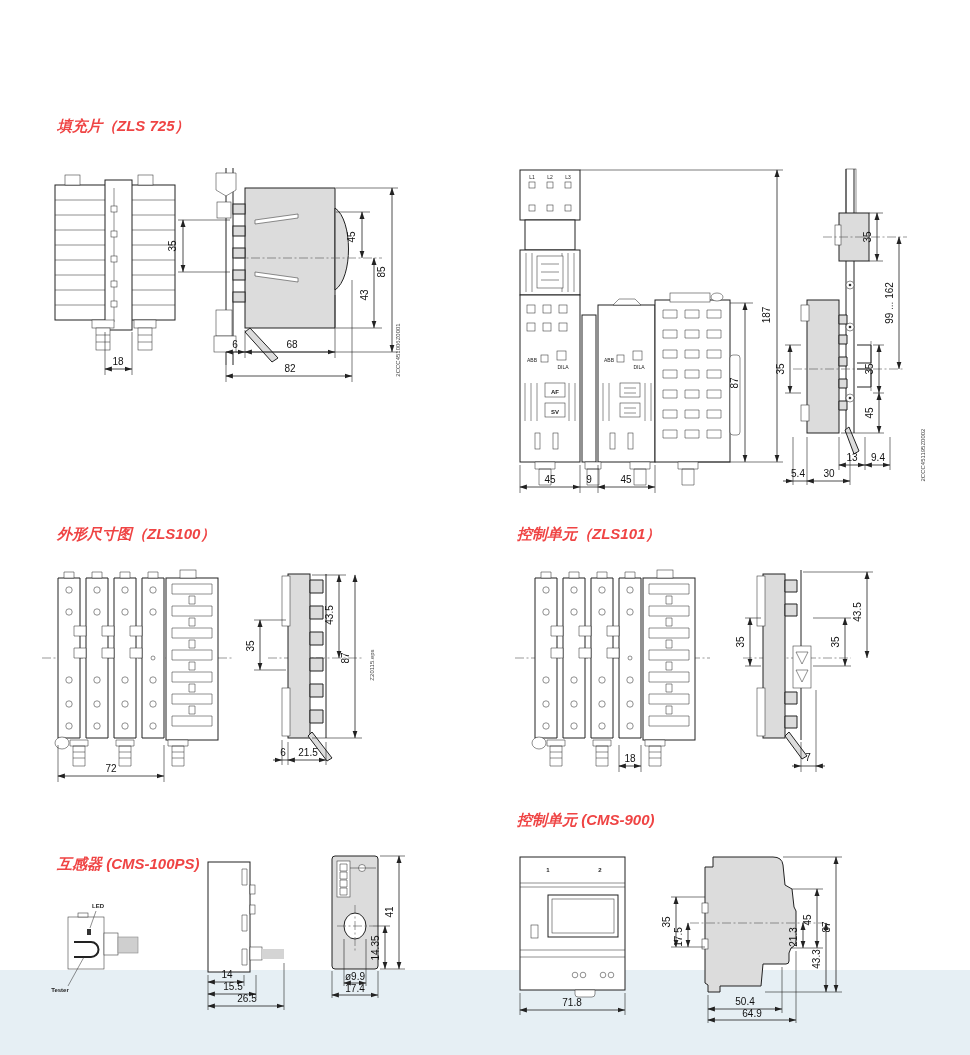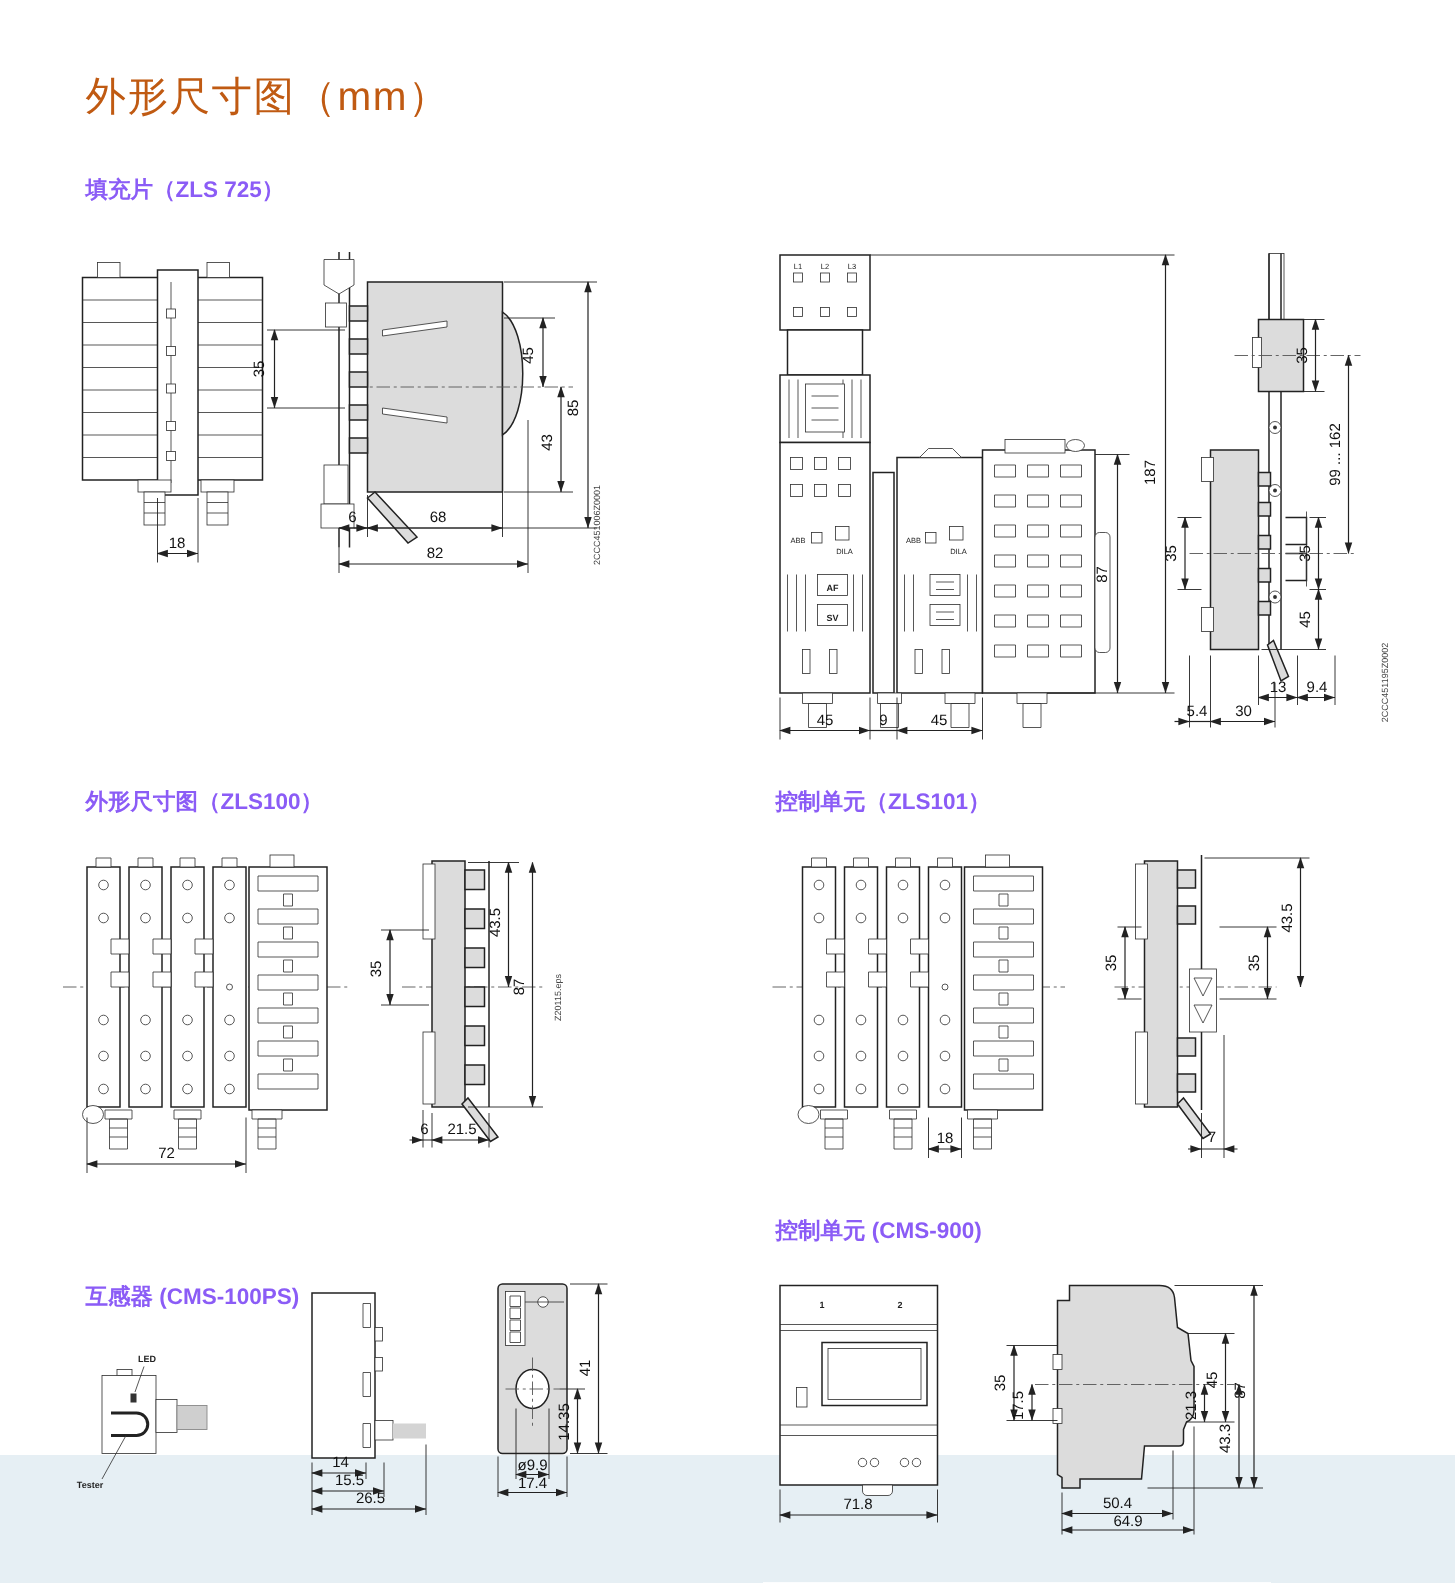--- a/index.html
+++ b/index.html
@@ -1,20 +1,20 @@
 <!DOCTYPE html>
 <html><head>
 <meta charset="utf-8">
 <style>
   html,body{margin:0;padding:0;background:#ffffff;}
   #page{position:relative;width:970px;height:1055px;background:#ffffff;overflow:hidden;
         font-family:"Liberation Sans", sans-serif;}
   #band{position:absolute;left:0;top:970px;width:970px;height:85px;background:#e6eff4;}
   .title{position:absolute;left:57px;top:46px;font-size:27px;letter-spacing:1px;color:#c05a12;}
-  .sec-h{position:absolute;font-size:15px;font-weight:bold;color:#8b5cf6;}
+  .sec-h{position:absolute;font-size:15px;font-weight:bold;color:#ef4444;font-style:italic;}
   .drawing{position:absolute;}
   
   .out{stroke:#222;stroke-width:1;fill:#fff;}
   .outn{stroke:#222;stroke-width:1;fill:none;}
   .fillg{stroke:#222;stroke-width:1;fill:#dcdcdc;}
   .thin{stroke:#333;stroke-width:0.55;fill:none;}
   .thinf{stroke:#333;stroke-width:0.55;fill:#fff;}
   .dim{stroke:#222;stroke-width:0.8;fill:none;}
   .ext{stroke:#222;stroke-width:0.6;fill:none;}
   .cl{stroke:#555;stroke-width:0.6;fill:none;stroke-dasharray:9 2.5 2 2.5;}
@@ -34,21 +34,20 @@
         <path d="M0,0.5 L7.5,3 L0,5.5 Z" fill="#222"></path>
       </marker>
       <marker id="as" markerWidth="8" markerHeight="6" refX="0.6" refY="3" orient="auto" markerUnits="userSpaceOnUse">
         <path d="M7.5,0.5 L0,3 L7.5,5.5 Z" fill="#222"></path>
       </marker>
     </defs>
   </svg>
 
   <div id="band"></div>
 
-  <div class="title">外形尺寸图（mm）</div>
 
   <div class="sec-h" style="left:57px;top:117px">填充片（ZLS 725）</div>
   <div class="sec-h" style="left:57px;top:525px">外形尺寸图（ZLS100）</div>
   <div class="sec-h" style="left:517px;top:525px">控制单元（ZLS101）</div>
   <div class="sec-h" style="left:57px;top:855px">互感器 (CMS-100PS)</div>
   <div class="sec-h" style="left:517px;top:811px">控制单元 (CMS-900)</div>
 
   <svg class="drawing" style="left:40px;top:160px" width="420" height="250" viewBox="0 0 420 250">
     <g>
       <rect class="out" x="15" y="25" width="120" height="135"></rect>

